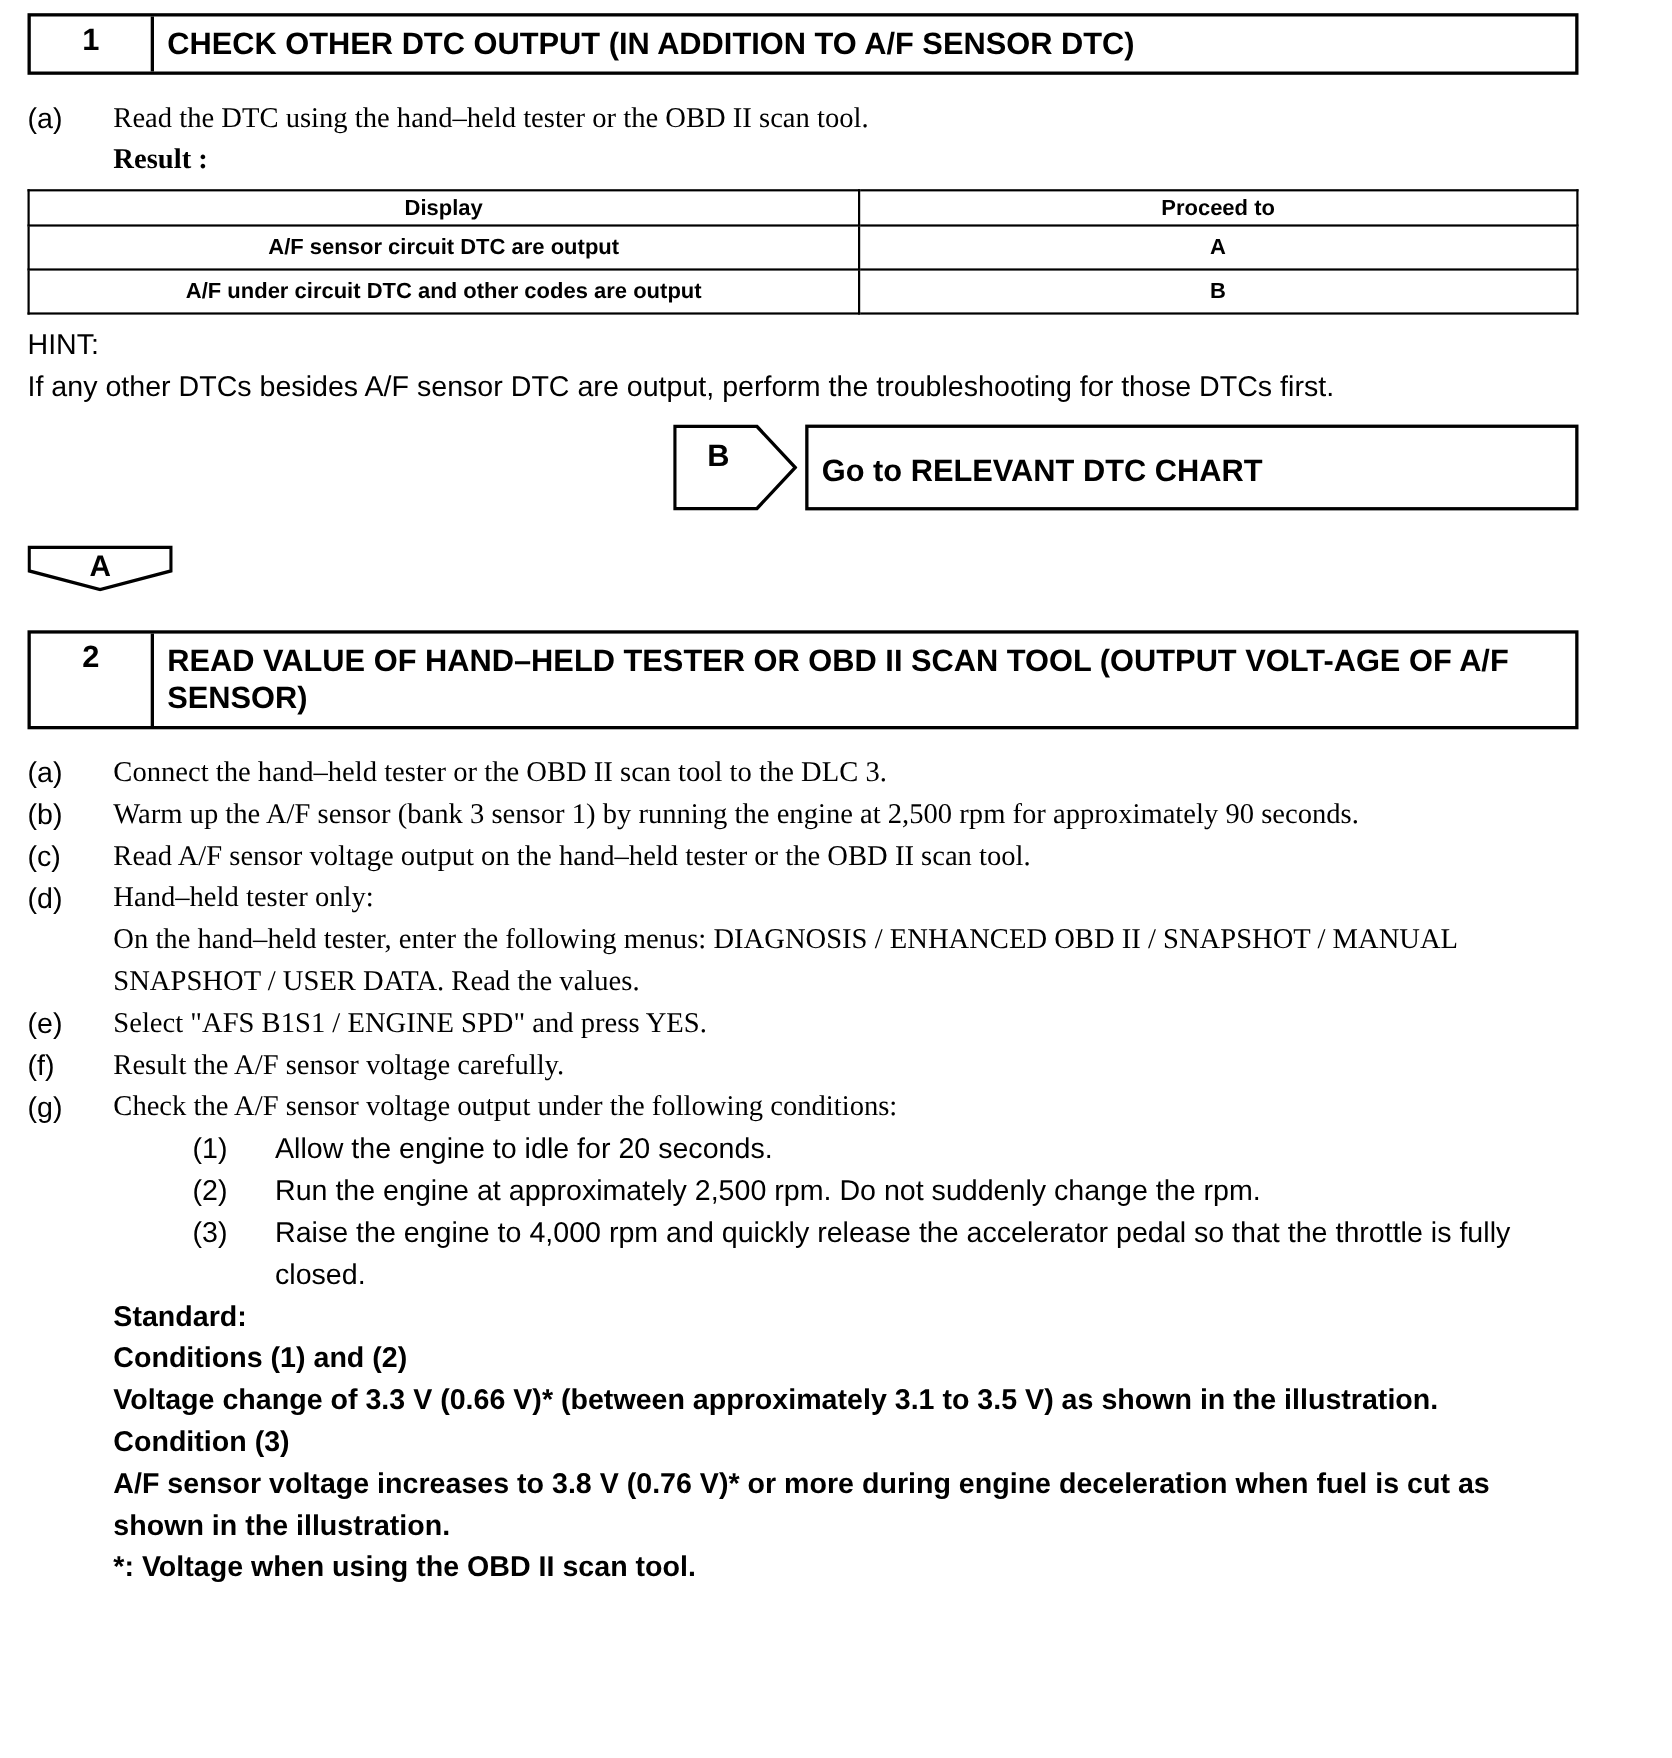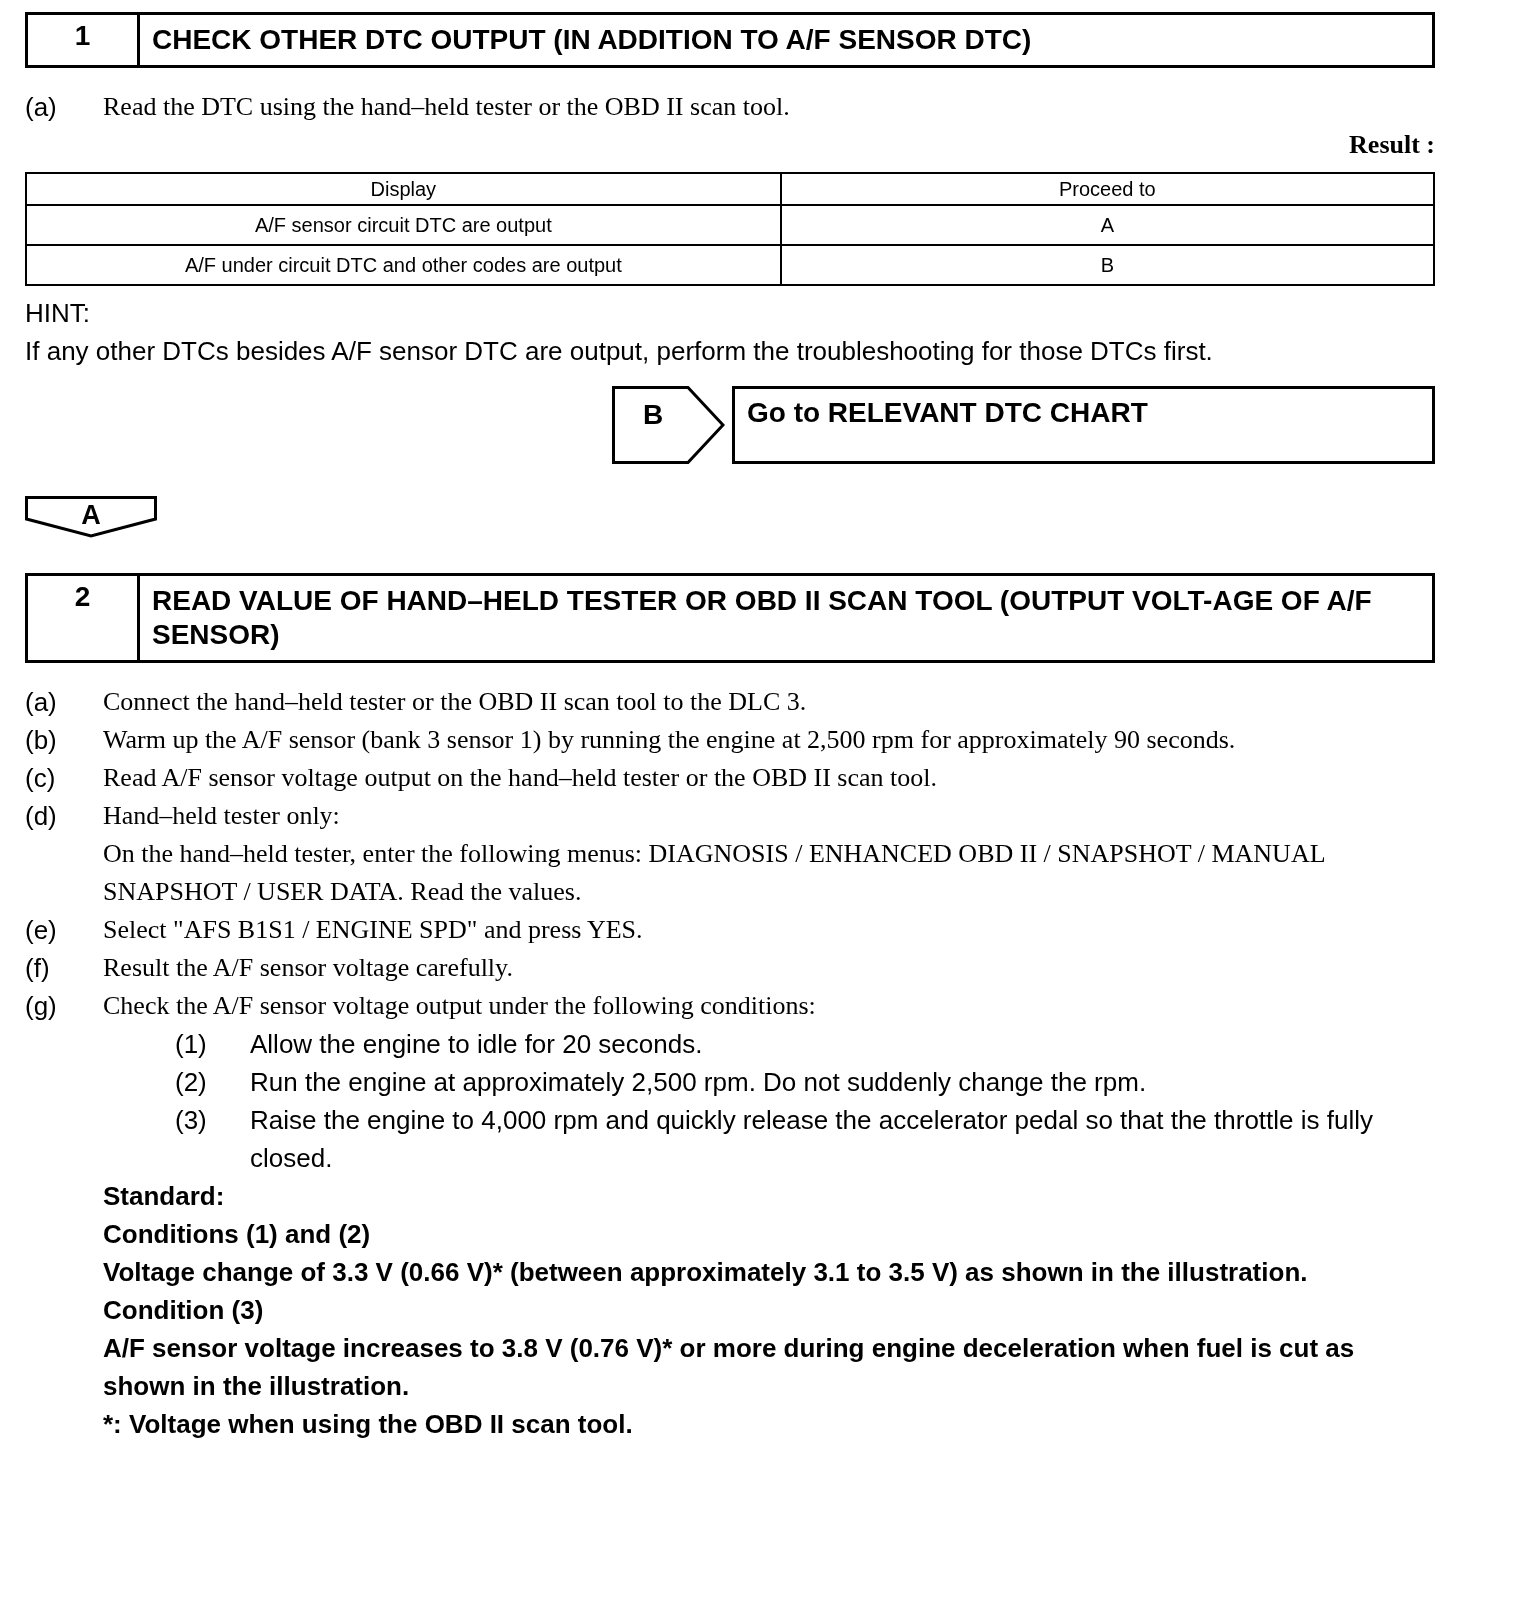--- a/index.html
+++ b/index.html
@@ -22,47 +22,47 @@
   .step-title {
     font-weight: bold; font-size: 28px; line-height: 34px;
     padding: 8px 12px; flex: 1;
   }
 
   
   .items { margin-top: 20px; }
   .item { display: flex; line-height: 38px; }
   .item .lbl { width: 78px; flex-shrink: 0; }
   .item .txt { flex: 1; font-family: Liberation Serif, serif; }
-  .bold { font-weight: bold; text-align: right; }
+  .bold { font-weight: bold; }
 
   .subitem { display: flex; line-height: 38px; margin-left: 150px; }
   .subitem .lbl { width: 75px; flex-shrink: 0; }
   .subitem .txt { flex: 1; }
 
   
   table.result-table {
     border-collapse: collapse; width: 100%;
     margin-top: 8px; font-size: 20px; table-layout: fixed;
   }
   .result-table th, .result-table td {
     border: 2px solid #000; text-align: center; vertical-align: middle;
-    font-weight: normal; padding: 3px 6px;
+    font-weight: bold; padding: 3px 6px;
   }
   .result-table th { height: 32px; }
   .result-table td { height: 40px; }
   .col-display { width: 53.6%; }
 
   .hint-label { margin-top: 8px; line-height: 38px; }
   .hint-text  { line-height: 38px; }
 
   
   .branch-row { display: flex; align-items: flex-start; margin-top: 16px; margin-left: 587px; }
   .branch-box {
     flex: 1; border: 3px solid #000; height: 78px; margin-left: 7px;
-    font-weight: bold; font-size: 28px; line-height: 34px; padding: 7px 12px;
+    font-weight: bold; font-size: 28px; line-height: 34px; padding: 22px 12px;
     background: #fff;
   }
 
   .connector { margin-top: 32px; }
 
   .step2-gap { margin-top: 28px; }
 
   .std-block { margin-left: 78px; font-weight: bold; line-height: 38px; }
 
   svg text { font-family: "Liberation Sans", "DejaVu Sans", sans-serif; }

